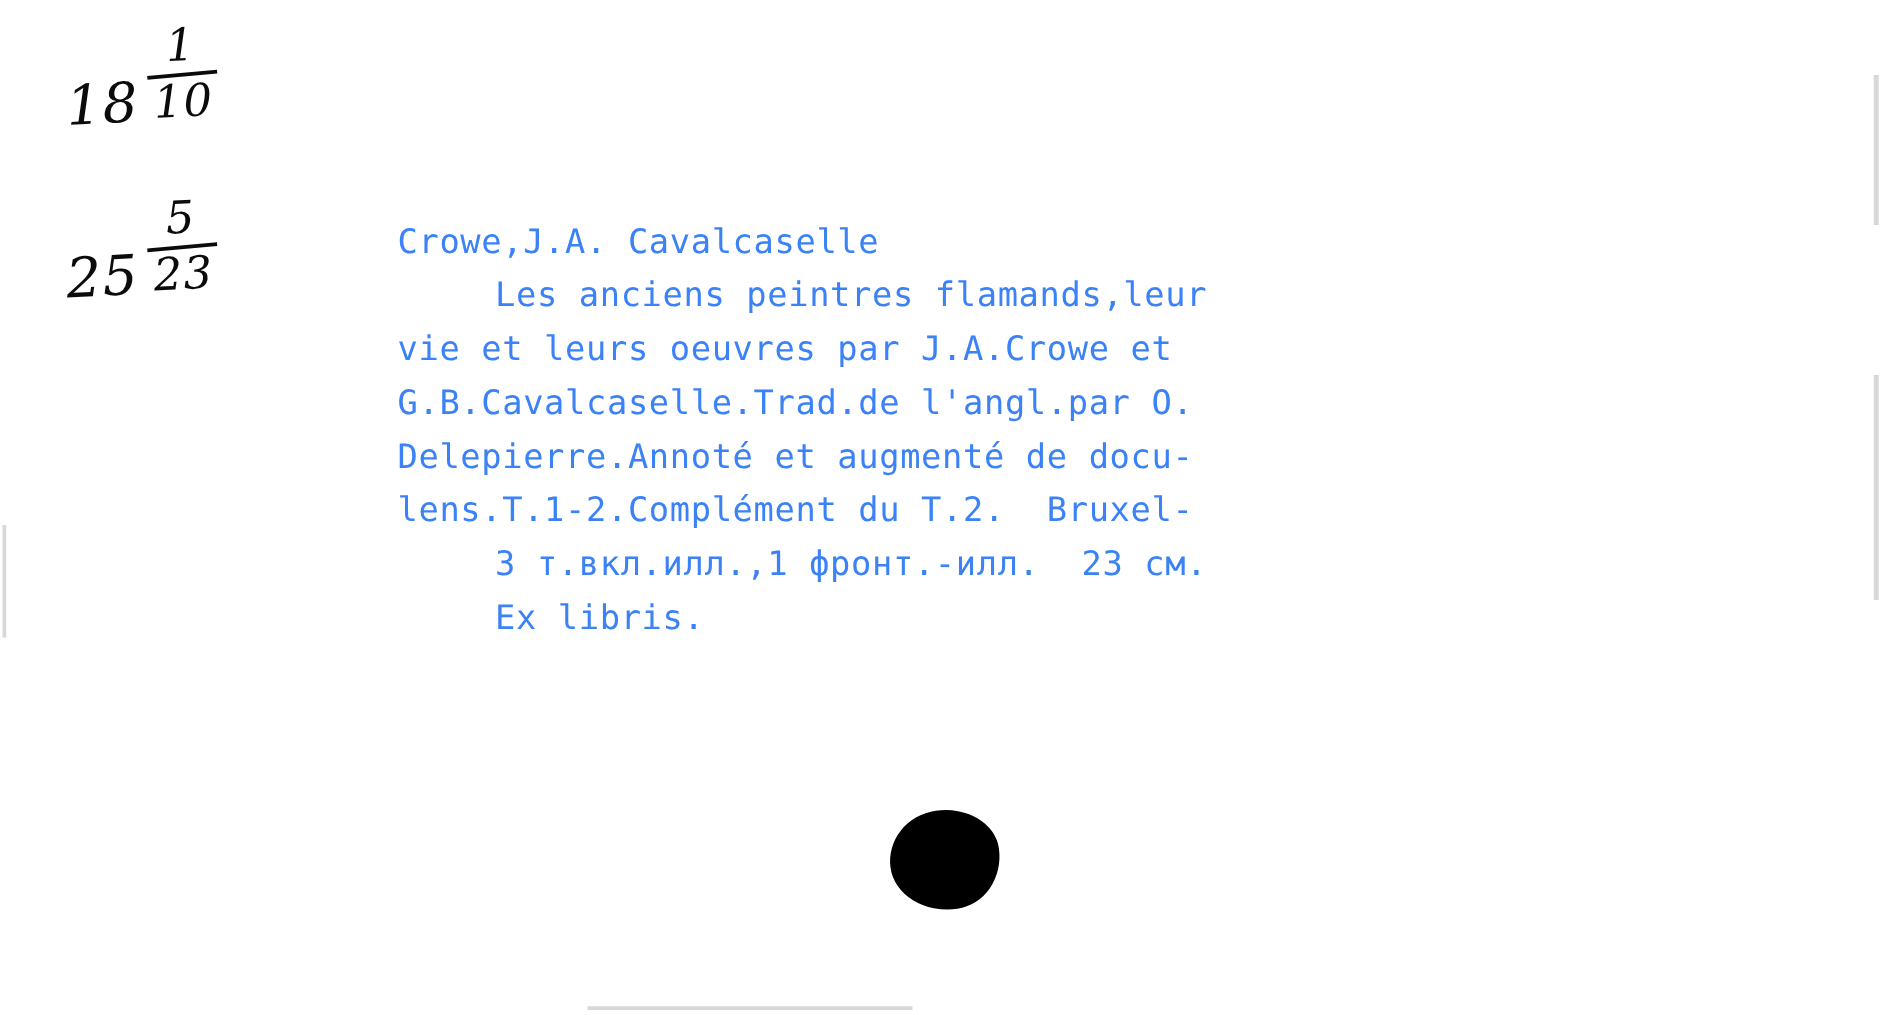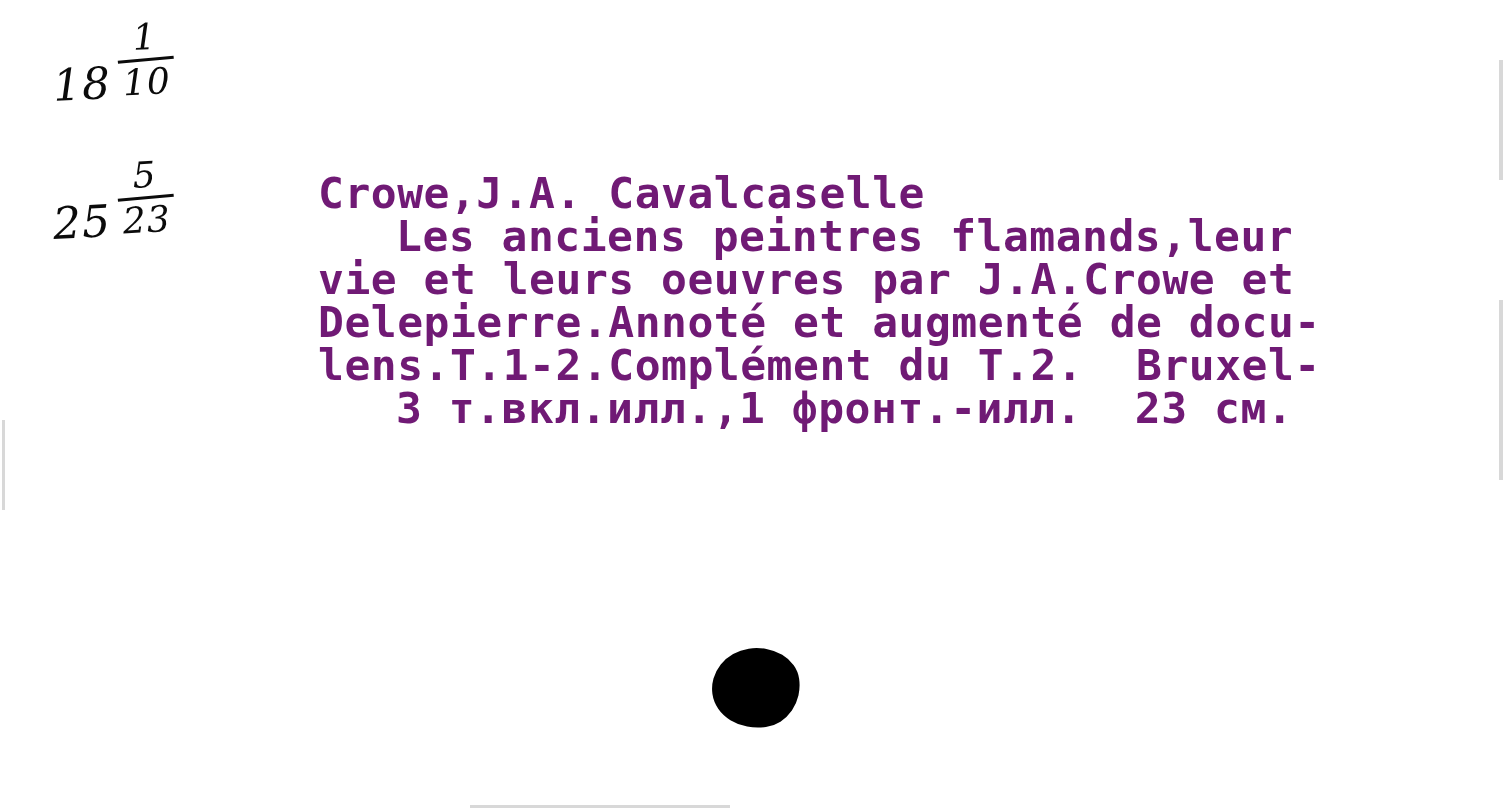--- a/index.html
+++ b/index.html
@@ -67,24 +67,24 @@
     display: inline-block;
     vertical-align: baseline;
   }
 
   
   .record {
     position: absolute;
     left: 318px;
     top: 172px;
     width: 1140px;
-    color: #701a75;
+    color: #3b82f6;
     font-family: "DejaVu Sans Mono", monospace;
-    font-weight: bold;
-    font-size: 43px;
+    font-weight: normal;
+    font-size: 27px;
     line-height: 43px;
     letter-spacing: 0.5px;
   }
   .rec-line {
     white-space: pre;
   }
   .rec-line.indent {
     padding-left: 78px;
   }
   .rec-line.gap-top {
@@ -127,20 +127,22 @@
   </div>
 
   <div class="handwriting hw-2">
     <span>25</span><span class="frac frac-inline"><span class="num">5</span><span class="bar"></span><span class="den">23</span></span>
   </div>
 
   <div class="record">
     <div class="rec-line">Crowe,J.A. Cavalcaselle</div>
     <div class="rec-line indent">Les anciens peintres flamands,leur</div>
     <div class="rec-line">vie et leurs oeuvres par J.A.Crowe et</div>
+    <div class="rec-line">G.B.Cavalcaselle.Trad.de l'angl.par O.</div>
     <div class="rec-line">Delepierre.Annoté et augmenté de docu-</div>
     <div class="rec-line">lens.T.1-2.Complément du T.2.  Bruxel-</div>
     <div class="rec-line indent gap-top">3 т.вкл.илл.,1 фронт.-илл.  23 см.</div>
+    <div class="rec-line indent">Ex libris.</div>
   </div>
 
   <div class="blot"></div>
 
 </div>
 
 </body></html>

